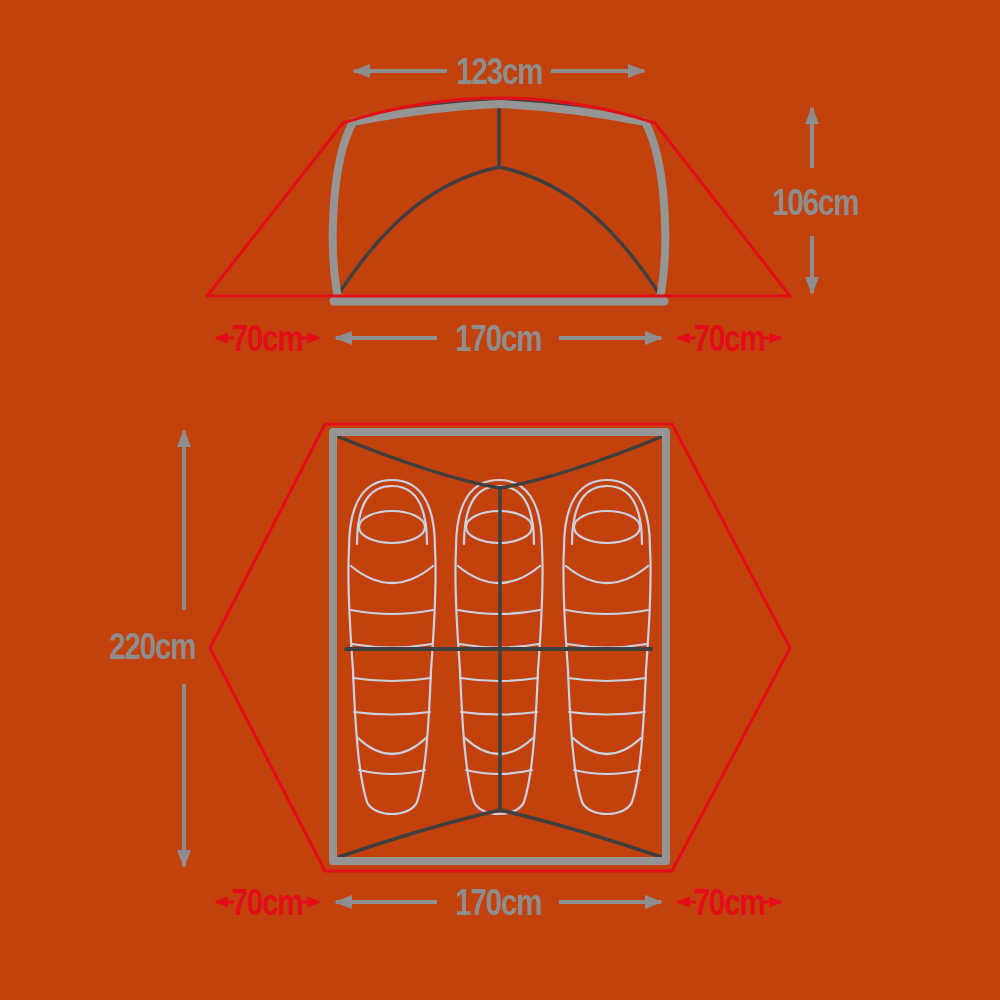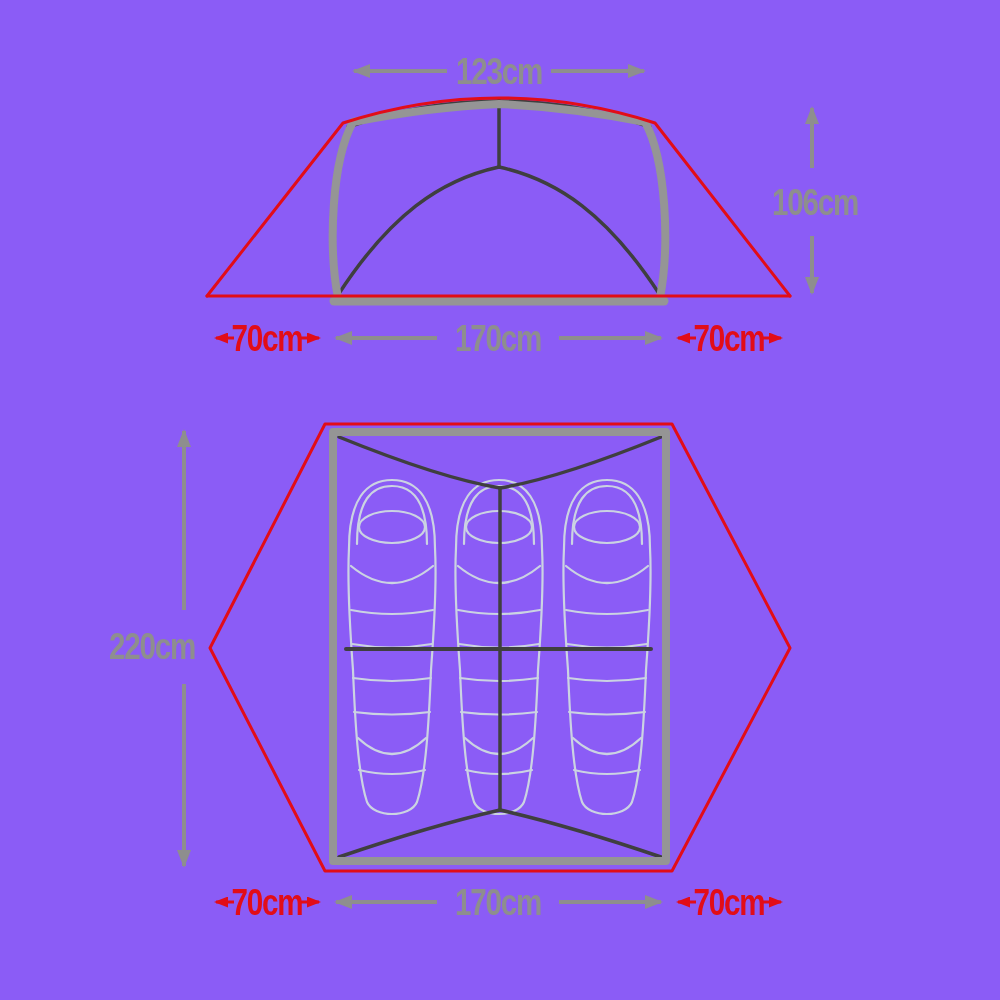--- a/index.html
+++ b/index.html
@@ -5,21 +5,21 @@
   html, body {
     margin: 0;
     padding: 0;
     background: #ffffff;
     font-family: "Liberation Sans", sans-serif;
   }
   .canvas {
     position: relative;
     width: 1000px;
     height: 1000px;
-    background: #8b5cf6;
+    background: #c2410c;
     overflow: hidden;
   }
   svg { display: block; }
   text.dim {
     font-family: "Liberation Sans", sans-serif;
     font-weight: 700;
     font-size: 37px;
     letter-spacing: -1.5px;
   }
   .dim-gray { fill: #8e8e8e; }

